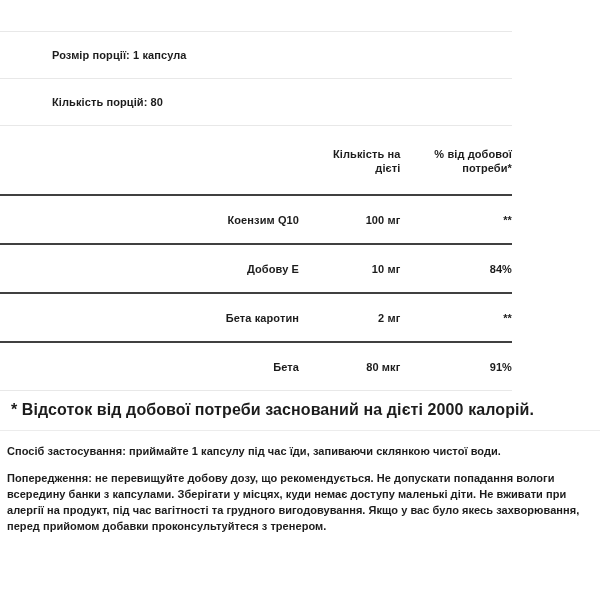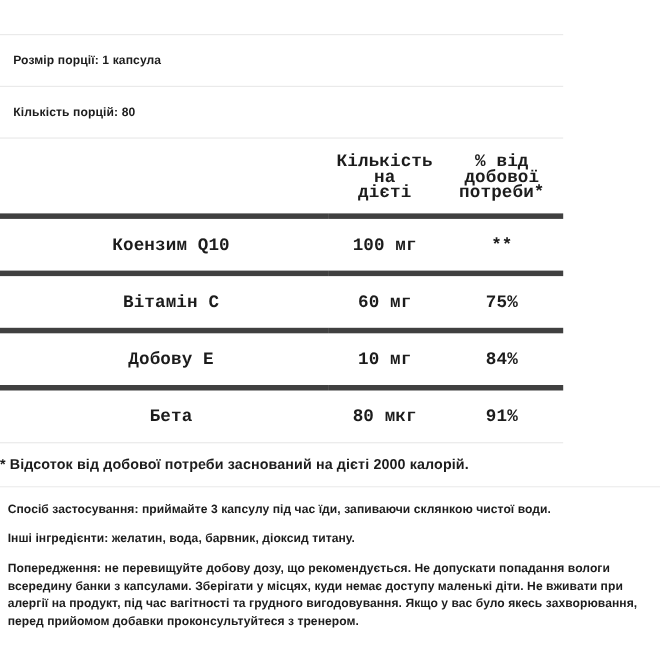--- a/index.html
+++ b/index.html
@@ -36,74 +36,75 @@
     margin: 0;
   }
 
   
   .info-row {
     height: 46px;
     display: flex;
     align-items: center;
     padding-left: 12px;
     box-sizing: border-box;
+    margin-left: 40px;
   }
   .info-row span {
     font-size: 11px;
     font-weight: bold;
     letter-spacing: 0.1px;
   }
 
   
   .nutri-table {
     width: 512px;
     border-collapse: collapse;
     table-layout: fixed;
   }
   .nutri-table th,
   .nutri-table td {
-    text-align: center;
+    text-align: right;
     vertical-align: middle;
-    font-size: 16px;
+    font-size: 11px;
     font-weight: bold;
     letter-spacing: 0.1px;
     padding: 0;
     border: 0;
-    font-family: Liberation Mono, monospace;
   }
   .col-name  { width: 292px; padding-left: 12px !important; box-sizing: border-box; }
   .col-amt   { width: 99px; }
   .col-pct   { width: 109px; }
 
   .nutri-table thead th {
     height: 66px;
     vertical-align: middle;
     line-height: 14px;
   }
   .nutri-table thead th.col-amt,
   .nutri-table thead th.col-pct {
     padding-top: 2px;
   }
   .hdr-line { display: block; }
 
   .nutri-table tbody tr {
-    border-top: 5px solid #404040;
+    border-top: 2px solid #404040;
   }
   .nutri-table tbody td {
     height: 47px;
   }
 
   
   .footnotes {
     padding-top: 12px;
   }
   .footnote {
-    font-size: 13px;
+    font-size: 16px;
     font-weight: bold;
     letter-spacing: 0.1px;
+    padding-left: 11px;
     line-height: 14px;
     margin: 0 0 13px 0;
   }
 
   
   .para-block {
     padding: 12px 7px 0 7px;
   }
   .para {
     font-size: 11px;
@@ -151,44 +152,43 @@
         </th>
       </tr>
     </thead>
     <tbody>
       <tr>
         <td class="col-name">Коензим Q10</td>
         <td class="col-amt">100 мг</td>
         <td class="col-pct">**</td>
       </tr>
       <tr>
-        <td class="col-name">Вітамін C</td>
-        <td class="col-amt">60 мг</td>
-        <td class="col-pct">75%</td>
-      </tr>
-      <tr>
         <td class="col-name">Добову E</td>
         <td class="col-amt">10 мг</td>
         <td class="col-pct">84%</td>
+      </tr>
+      <tr>
+        <td class="col-name">Бета каротин</td>
+        <td class="col-amt">2 мг</td>
+        <td class="col-pct">**</td>
       </tr>
       <tr>
         <td class="col-name">Бета</td>
         <td class="col-amt">80 мкг</td>
         <td class="col-pct">91%</td>
       </tr>
     </tbody>
   </table>
 
   <div class="rule"></div>
 
   <div class="footnotes">
     <p class="footnote">* Відсоток від добової потреби заснований на дієті 2000 калорій.</p>
   </div>
 
   <div class="rule-wide"></div>
 
   <div class="para-block">
-    <p class="para">Спосіб застосування: приймайте 3 капсулу під час їди, запиваючи склянкою чистої води.</p>
-    <p class="para">Інші інгредієнти: желатин, вода, барвник, діоксид титану.</p>
+    <p class="para">Спосіб застосування: приймайте 1 капсулу під час їди, запиваючи склянкою чистої води.</p>
     <p class="para warning">Попередження: не перевищуйте добову дозу, що рекомендується. Не  допускати попадання вологи всередину банки з капсулами. Зберігати у місцях, куди немає доступу маленькі діти. Не вживати при алергії на продукт, під час вагітності та грудного вигодовування. Якщо у вас було якесь захворювання, перед прийомом добавки проконсультуйтеся з тренером.</p>
   </div>
 
 </div>
 
 </body></html>

